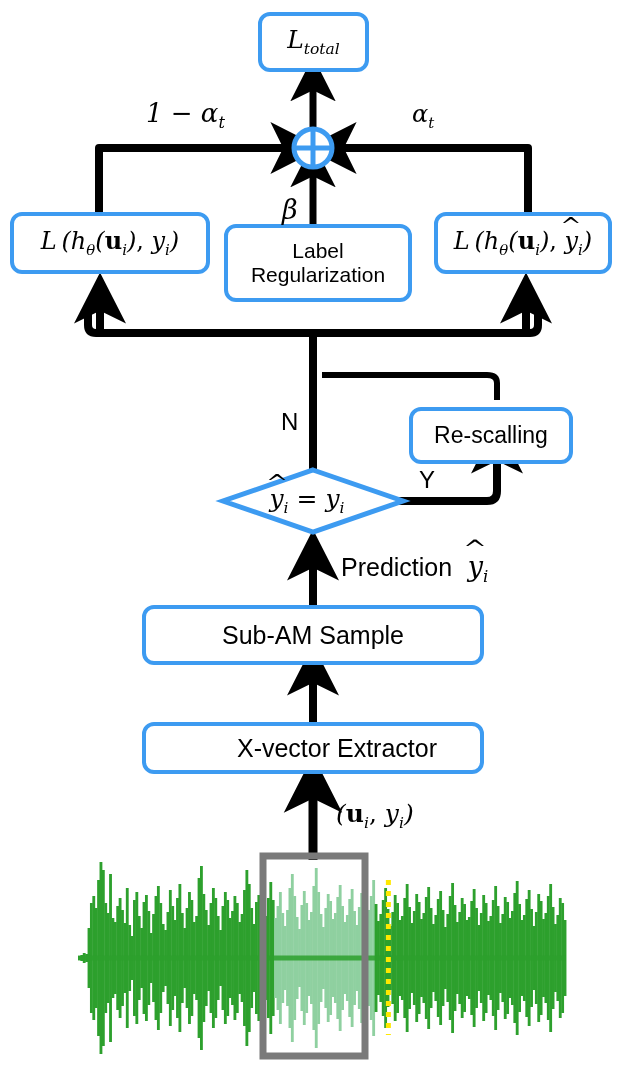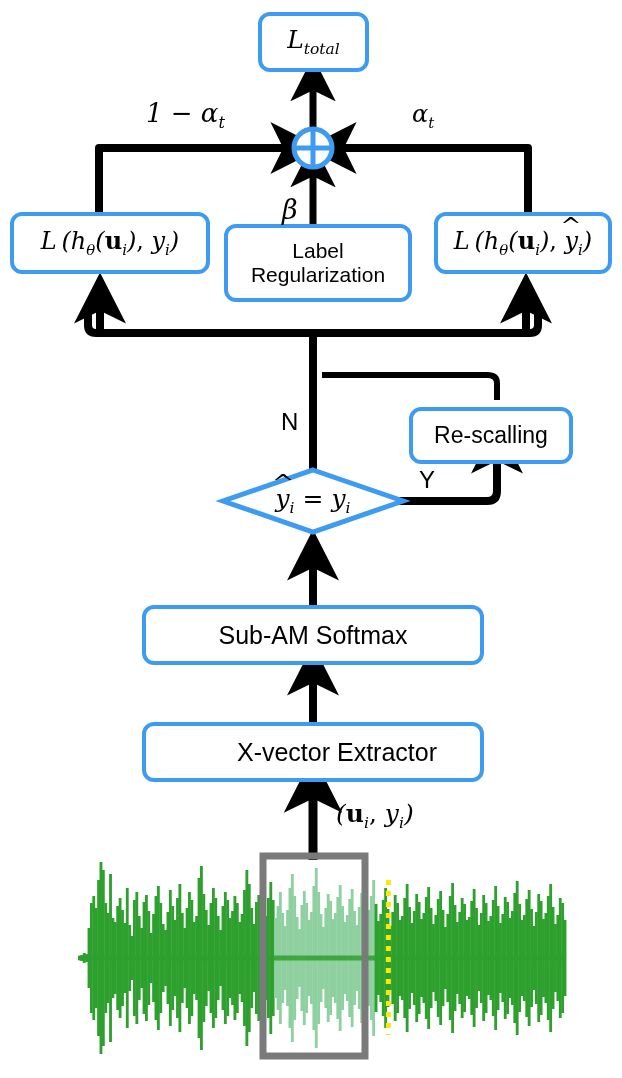--- a/index.html
+++ b/index.html
@@ -299,28 +299,28 @@
   <div class="nodebox" style="left:224px;top:224px;width:188px;height:78px;font-size:21px;flex-direction:column;">
     <span>Label</span>
     <span>Regularization</span>
   </div>
 
   <div class="nodebox" style="left:409px;top:399px;width:164px;height:57px;font-size:23px;margin-top:8px;">
     <span>Re-scalling</span>
   </div>
 
   <div class="nodebox" style="left:142px;top:605px;width:342px;height:60px;font-size:25px;">
-    <span>Sub-AM Softmax</span>
-  </div>
-
-  <div class="nodebox" style="left:142px;top:722px;width:342px;height:60px;font-size:25px;padding-left:48px;">
+    <span>Sub-AM Sample</span>
+  </div>
+
+  <div class="nodebox" style="left:142px;top:722px;width:342px;height:52px;font-size:25px;padding-left:48px;">
     <span>X-vector Extractor</span>
   </div>
 
-  <div class="lbl math" style="left:246px;top:484px;width:134px;text-align:center;font-size:25px;">
+  <div class="lbl math" style="left:240px;top:484px;width:134px;text-align:center;font-size:25px;">
     <span class="hat"><i>y</i></span><sub>i</sub> <span class="up">=</span> <i>y</i><sub>i</sub>
   </div>
 
   <div class="lbl math" style="left:146px;top:98px;font-size:26px;">
     1 <span class="up">−</span> α<sub>t</sub>
   </div>
 
   <div class="lbl math" style="left:412px;top:100px;font-size:24px;">
     α<sub>t</sub>
   </div>
@@ -330,20 +330,24 @@
   </div>
 
   <div class="lbl sanslbl" style="left:281px;top:408px;font-size:24px;">
     <span>N</span>
   </div>
 
   <div class="lbl sanslbl" style="left:419px;top:466px;font-size:24px;">
     <span>Y</span>
   </div>
 
+  <div class="lbl" style="left:341px;top:551px;font-size:25px;">
+    <span class="sanslbl">Prediction</span>
+    <span class="math" style="font-size:27px;">&nbsp;<span class="hat"><i>y</i></span><sub>i</sub></span>
+  </div>
 
   <div class="lbl" style="left:336px;top:798px;font-size:25px;text-align:left;line-height:1.25;">
     <div class="math" style="">
       (<b class="serifplain" style="font-weight:bold">u</b><sub>i</sub><span class="up">,&nbsp;</span><i>y</i><sub>i</sub>)
     </div>
   </div>
 
 </div>
 
 </body></html>

